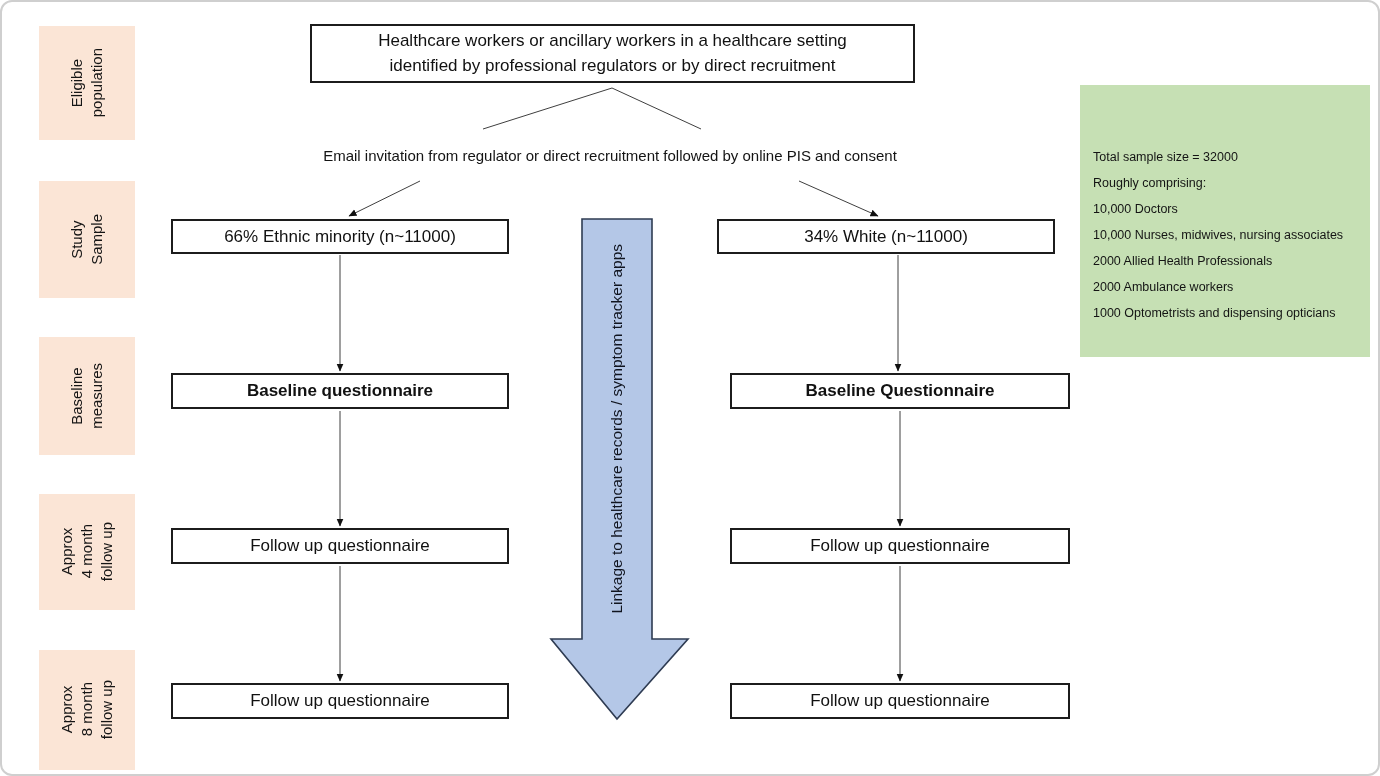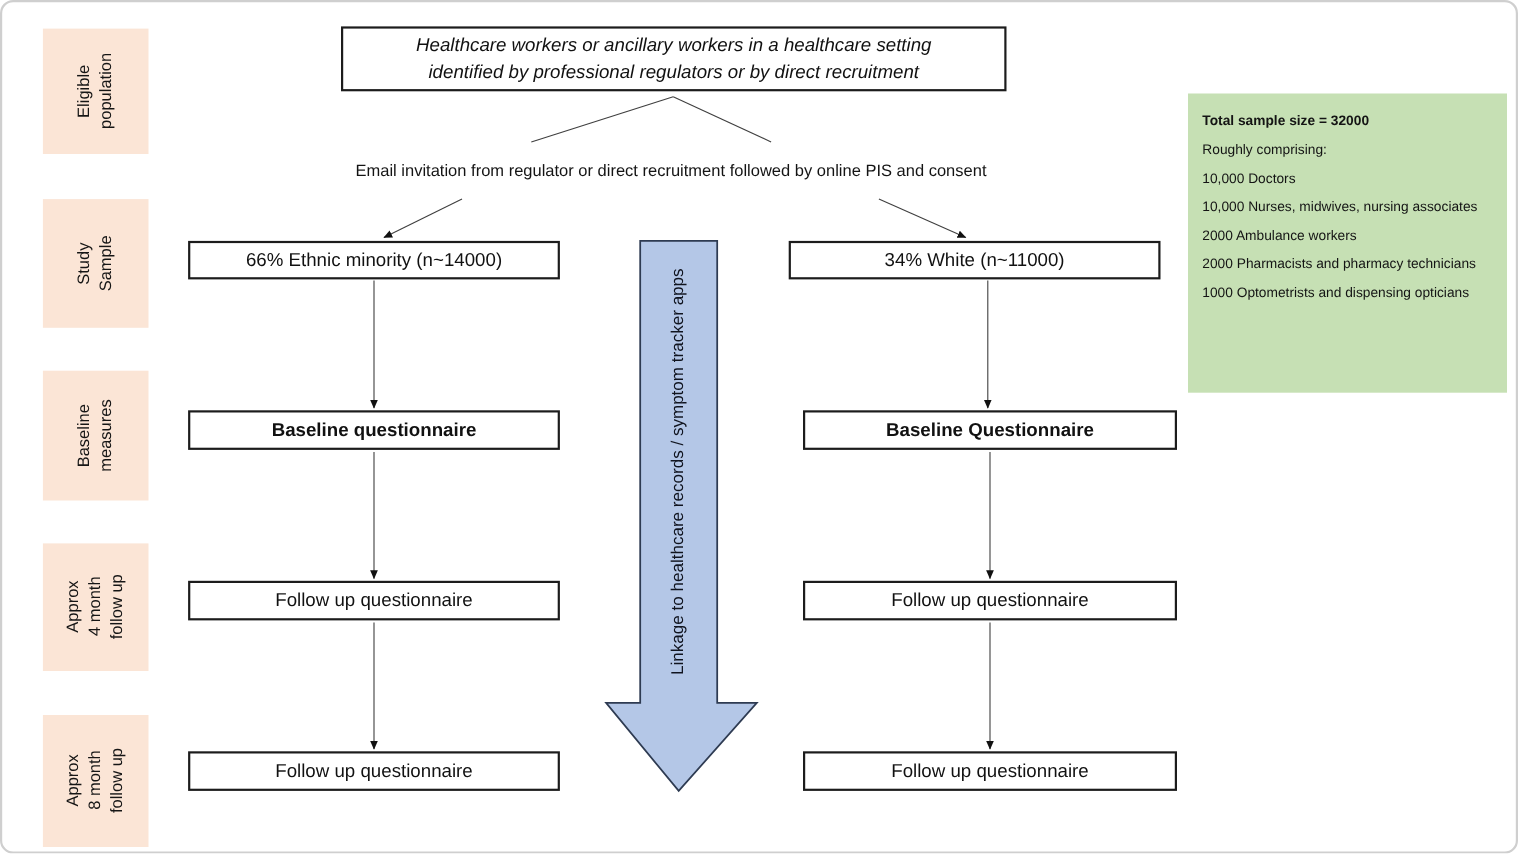--- a/index.html
+++ b/index.html
@@ -24,21 +24,21 @@
   .s3{top:335px;height:118px;}
   .s4{top:492px;height:116px;}
   .s5{top:648px;height:120px;}
 
   
   .fbox{
     position:absolute;box-sizing:border-box;background:#fff;border:2px solid #1c1c1c;
     display:flex;align-items:center;justify-content:center;text-align:center;
     font-size:17px;color:#111;
   }
-  .top-box{left:308px;top:22px;width:605px;height:59px;padding:0 30px;line-height:1.45;font-style:italic;}
+  .top-box{left:308px;top:22px;width:605px;height:59px;padding:0 30px;line-height:1.45;}
   .lb{left:169px;width:338px;height:35px;}
   .rb-sample{left:715px;width:338px;height:35px;}
   .rb{left:728px;width:340px;height:36px;}
   .row-sample{top:217px;}
   .row-baseline{top:371px;height:36px;font-weight:bold;}
   .row-f1{top:526px;height:36px;}
   .row-f2{top:681px;height:36px;}
 
   .email-note{
     position:absolute;left:310px;top:143px;width:596px;
@@ -54,21 +54,21 @@
     writing-mode:vertical-rl;transform:rotate(180deg);white-space:nowrap;
     font-size:15.5px;color:#10141f;
   }
 
   
   .summary{
     position:absolute;left:1078px;top:83px;width:290px;height:272px;box-sizing:border-box;
     background:#c6e0b4;padding:12px 8px 10px 13px;font-size:12.5px;color:#141414;
   }
   .summary div{line-height:26px;white-space:nowrap;}
-  .summary .title{font-weight:bold;}
+  .summary .title{font-weight:normal;margin-top:47px;}
 </style>
 </head>
 <body>
 
 <div class="canvas">
 
   <svg class="overlay" viewBox="0 0 1380 776">
     <defs>
       <marker id="ah" markerWidth="9" markerHeight="8" refX="7.5" refY="3.5" orient="auto" markerUnits="userSpaceOnUse">
         <path d="M0,0 L8,3.5 L0,7 Z" fill="#111"></path>
@@ -112,39 +112,39 @@
   <div class="stage s5">
       <span>Approx
 8 month
 follow up</span>
     </div>
 
   <div class="fbox top-box">Healthcare workers or ancillary workers in a healthcare setting identified by professional regulators or by direct recruitment</div>
 
   <div class="email-note">Email invitation from regulator or direct recruitment followed by online PIS and consent</div>
 
-  <div class="fbox lb row-sample">66% Ethnic minority (n~14000)</div>
+  <div class="fbox lb row-sample">66% Ethnic minority (n~11000)</div>
   <div class="fbox rb-sample row-sample">34% White (n~11000)</div>
 
   <div class="fbox lb row-baseline">Baseline questionnaire</div>
   <div class="fbox rb row-baseline">Baseline Questionnaire</div>
 
   <div class="fbox lb row-f1">Follow up questionnaire</div>
   <div class="fbox rb row-f1">Follow up questionnaire</div>
 
   <div class="fbox lb row-f2">Follow up questionnaire</div>
   <div class="fbox rb row-f2">Follow up questionnaire</div>
 
   <div class="linkage-label">
     <span>Linkage to healthcare records / symptom tracker apps</span>
   </div>
 
   <div class="summary">
     <div class="title">Total sample size = 32000</div>
     <div>Roughly comprising:</div>
     <div>10,000 Doctors</div>
     <div>10,000 Nurses, midwives, nursing associates</div>
+    <div>2000 Allied Health Professionals</div>
     <div>2000 Ambulance workers</div>
-    <div>2000 Pharmacists and pharmacy technicians</div>
     <div>1000 Optometrists and dispensing opticians</div>
   </div>
 
 </div>
 
 </body></html>

